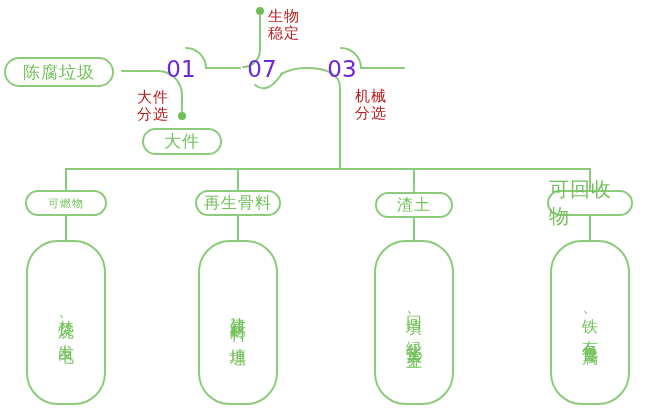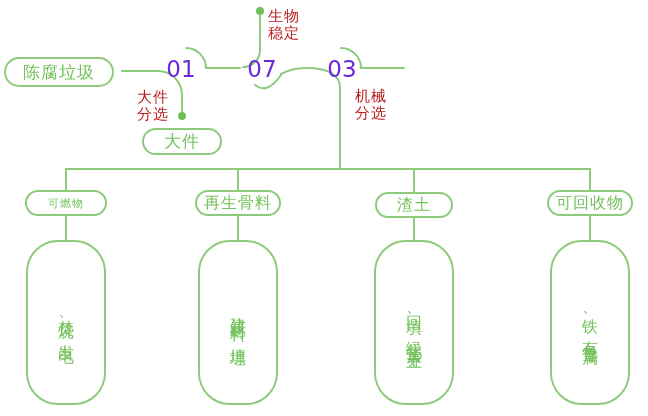--- a/index.html
+++ b/index.html
@@ -60,21 +60,21 @@
   .pos-num-01   { left:162px; top:54px;  width:38px; }
   .pos-num-02   { left:243px; top:54px;  width:38px; }
   .pos-num-03   { left:323px; top:54px;  width:38px; }
   .pos-label-01 { left:137px; top:88px; }
   .pos-label-02 { left:268px; top:7px;  }
   .pos-label-03 { left:355px; top:87px;text-align:center; }
   .pos-bulky    { left:142px; top:128px; width:80px; height:27px; border-radius:14px; }
   .pos-cat-0    { left:25px;  top:190px; width:82px; height:26px; border-radius:13px; font-size:11px; }
   .pos-cat-1    { left:195px; top:190px; width:86px; height:26px; border-radius:13px; font-size:16px; }
   .pos-cat-2    { left:375px; top:192px; width:78px; height:26px; border-radius:13px; font-size:16px; }
-  .pos-cat-3    { left:547px; top:190px; width:86px; height:26px; border-radius:13px; font-size:16px; }
+  .pos-cat-3    { left:547px; top:190px; width:86px; height:26px; border-radius:13px; font-size:20px; }
   .pos-box-0    { left:26px;  top:240px; width:80px; height:165px; }
   .pos-box-1    { left:198px; top:240px; width:80px; height:165px; }
   .pos-box-2    { left:374px; top:240px; width:80px; height:165px; }
   .pos-box-3    { left:550px; top:240px; width:80px; height:165px; }
 </style>
 </head>
 <body>
 
 <div class="canvas">
 

